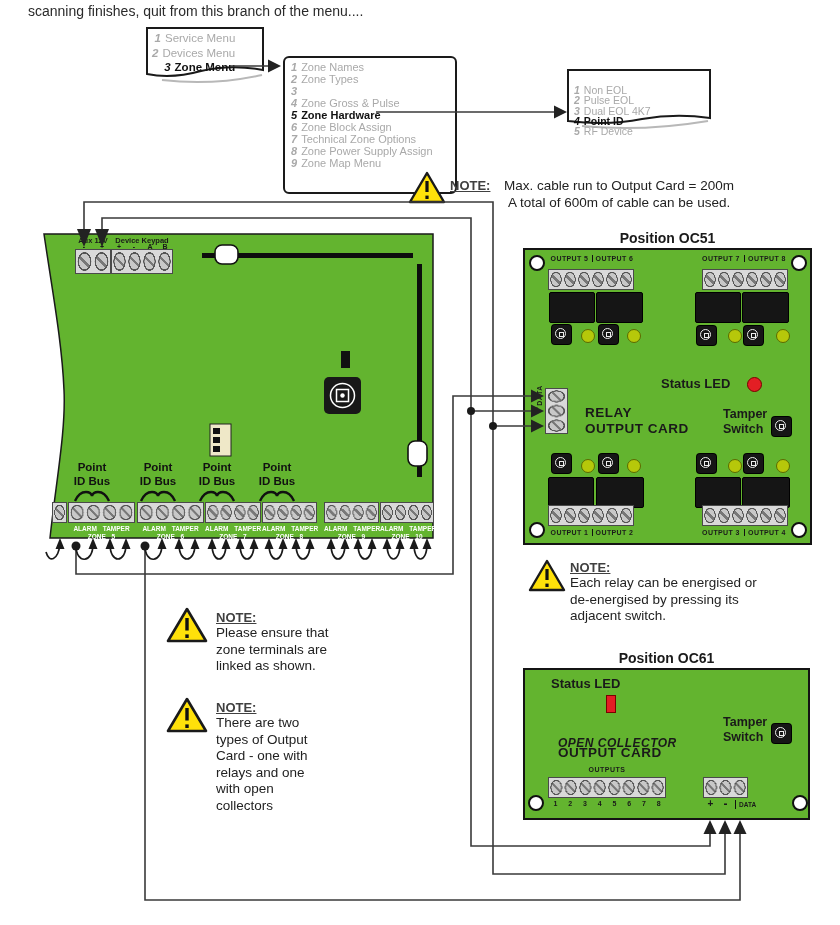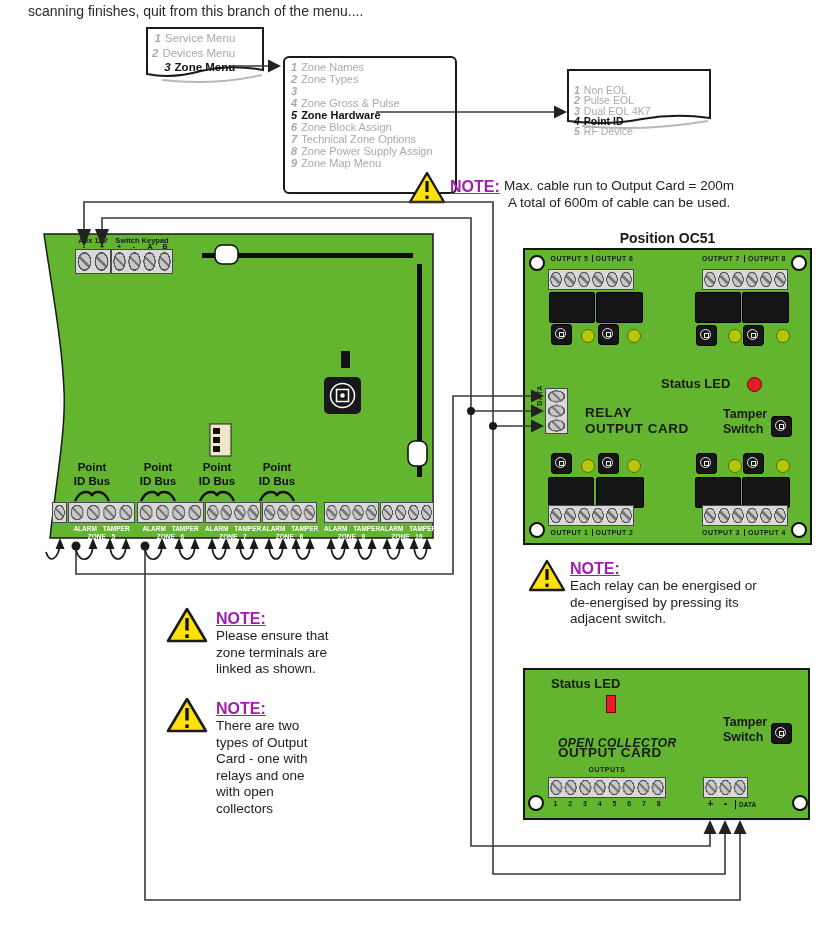--- a/index.html
+++ b/index.html
@@ -30,21 +30,21 @@
   .zl{position:absolute;color:#fff;font-weight:bold;text-align:center;font-size:6.5px;line-height:7.5px;white-space:nowrap;word-spacing:4px;}
   .pid{position:absolute;width:60px;text-align:center;font-weight:bold;font-size:11.5px;line-height:13.5px;color:#111;}
   .mi{white-space:nowrap;}
   .mi .n{font-style:italic;font-weight:bold;margin-right:4px;font-style:italic;}
   .dim{color:var(--menu_dim,#a9a9a9);}
   .act{color:#111;font-weight:bold;}
   .menu1{font-size:11.5px;line-height:14.5px;}
   .menu2{font-size:11px;line-height:12px;}
   .menu3{font-size:10.5px;line-height:10.3px;}
   .box2{border:2px solid #1a1a1a;}
-  .nh{font-weight:bold;text-decoration:underline;font-size:16px;color:#a21caf;}
+  .nh{font-weight:bold;text-decoration:underline;font-size:13px;color:#404040;}
   .nl{font-size:13.5px;line-height:16.5px;color:#222;}
   .pin{position:absolute;font-size:7px;font-weight:bold;text-align:center;}
   .vlab{position:absolute;transform:rotate(-90deg);font-size:7px;font-weight:bold;letter-spacing:.5px;}
 </style>
 </head>
 <body>
 
 <div class="stage">
 
   <svg class="svgl" width="840" height="925">
@@ -126,21 +126,21 @@
         <rect x="17.4" y="24.6" width="3.2" height="3.4" fill="#111"></rect>
       </svg>
   </div>
   <span class="abs nh" style="left:450px;top:178px;">NOTE:</span>
   <div class="abs" style="left:504px;top:178px;">
     <div class="nl">Max. cable run to Output Card = 200m</div>
     <div class="nl" style="margin-left:4px;">A total of 600m of cable can be used.</div>
   </div>
 
   <div class="abs c b" style="left:72px;top:236px;width:42px;font-size:7.5px;">Aux 12V</div>
-  <div class="abs c b" style="left:111px;top:236px;width:62px;font-size:7.5px;">Switch Keypad</div>
+  <div class="abs c b" style="left:111px;top:236px;width:62px;font-size:7.5px;">Device Keypad</div>
   <span class="pin" style="left:79px;top:243px;width:10px;">-</span>
   <span class="pin" style="left:97px;top:243px;width:10px;">+</span>
   <span class="pin" style="left:114px;top:243px;width:10px;">+</span>
   <span class="pin" style="left:129px;top:243px;width:10px;">-</span>
   <span class="pin" style="left:145px;top:243px;width:10px;">A</span>
   <span class="pin" style="left:160px;top:243px;width:10px;">B</span>
   <div class="tb tb2" style="left:75px;top:249px;width:36px;height:25px;"></div>
   <div class="tb tb4" style="left:111px;top:249px;width:62px;height:25px;"></div>
 
   <div class="pid" style="left:62px;top:461px;">
@@ -286,20 +286,21 @@
   <div class="abs" style="left:216px;top:700px;">
     <div class="nh">NOTE:</div>
     <div class="nl">There are two</div>
     <div class="nl">types of Output</div>
     <div class="nl">Card - one with</div>
     <div class="nl">relays and one</div>
     <div class="nl">with open</div>
     <div class="nl">collectors</div>
   </div>
 
+  <div class="abs c b" style="left:523px;top:650px;width:287px;font-size:14px;">Position OC61</div>
   <div class="board" style="left:523px;top:668px;width:287px;height:152px;">
     <span class="abs b" style="left:28px;top:8px;font-size:13px;">Status LED</span>
     <i class="abs" style="left:83px;top:27px;width:8px;height:16px;background:var(--led_red,#e31e24);border:1px solid #7a0000;"></i>
     <div class="abs b" style="left:35px;top:68px;font-size:12px;letter-spacing:.5px;font-style:italic;">OPEN COLLECTOR</div>
     <div class="abs b" style="left:35px;top:77px;font-size:13.5px;letter-spacing:.5px;">OUTPUT CARD</div>
     <div class="abs b" style="left:200px;top:47px;font-size:12.5px;">Tamper</div>
     <div class="abs b" style="left:200px;top:62px;font-size:12.5px;">Switch</div>
     <i class="sw" style="left:249px;top:56px;"></i>
     <div class="abs c b" style="left:25px;top:98px;width:118px;font-size:7px;letter-spacing:.5px;">OUTPUTS</div>
     <div class="tb tb8" style="left:25px;top:109px;width:118px;height:21px;"></div>

